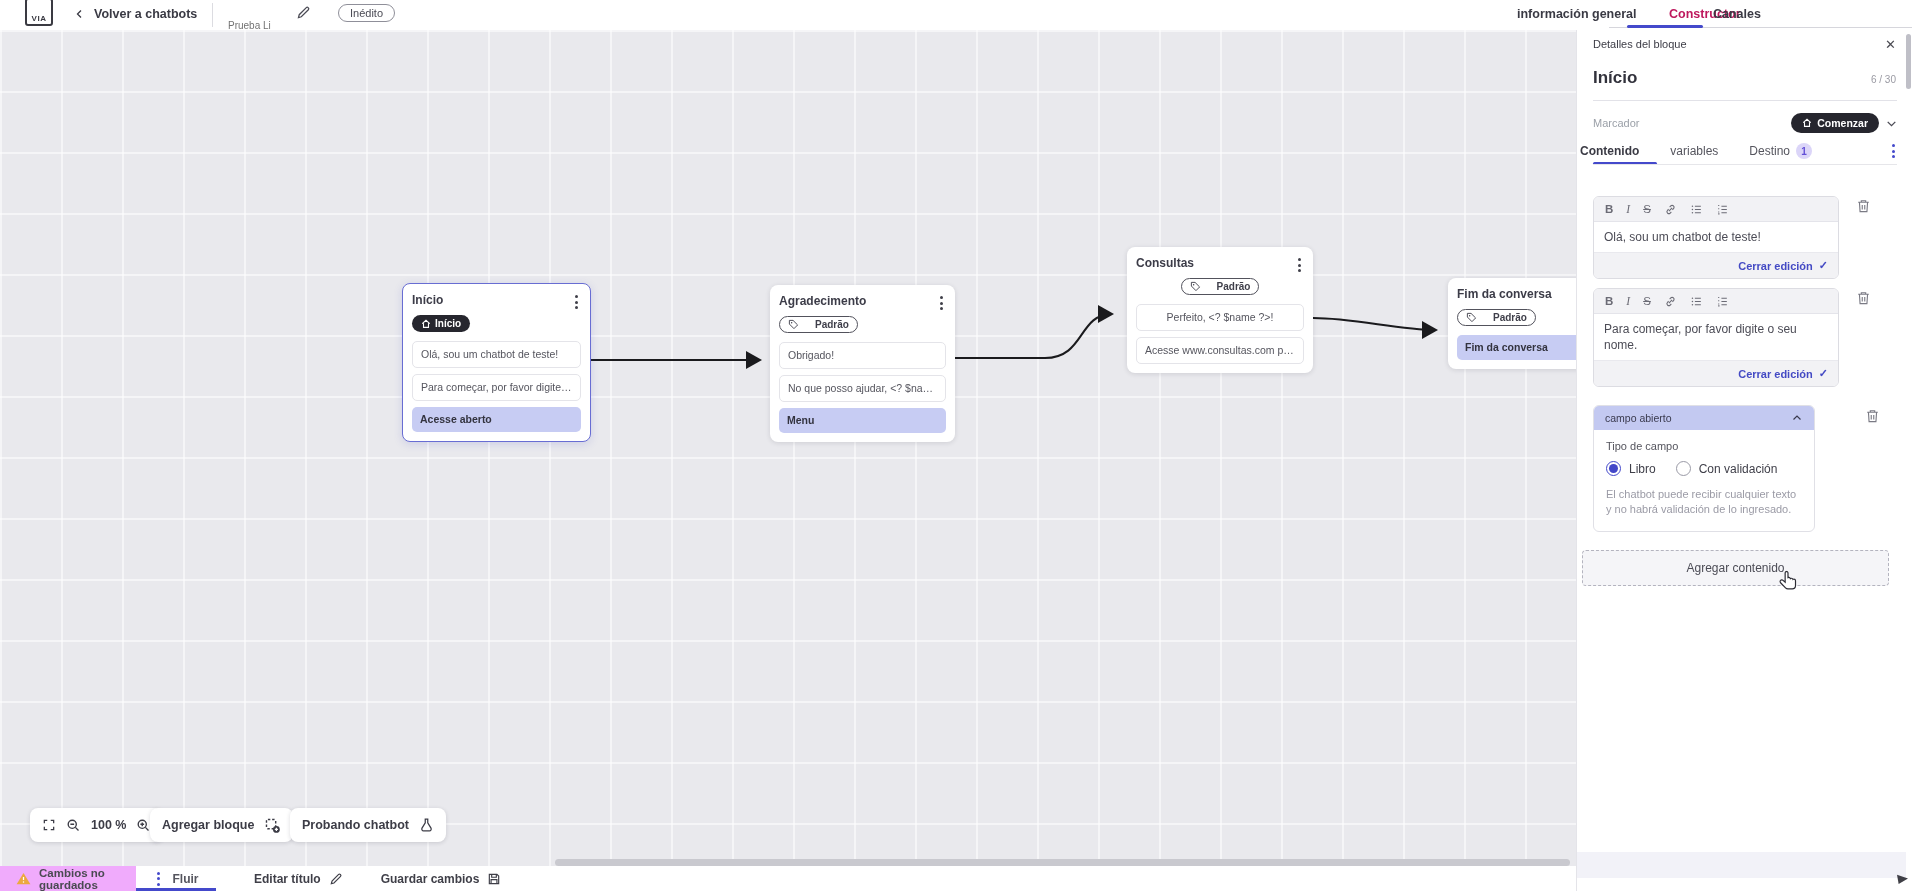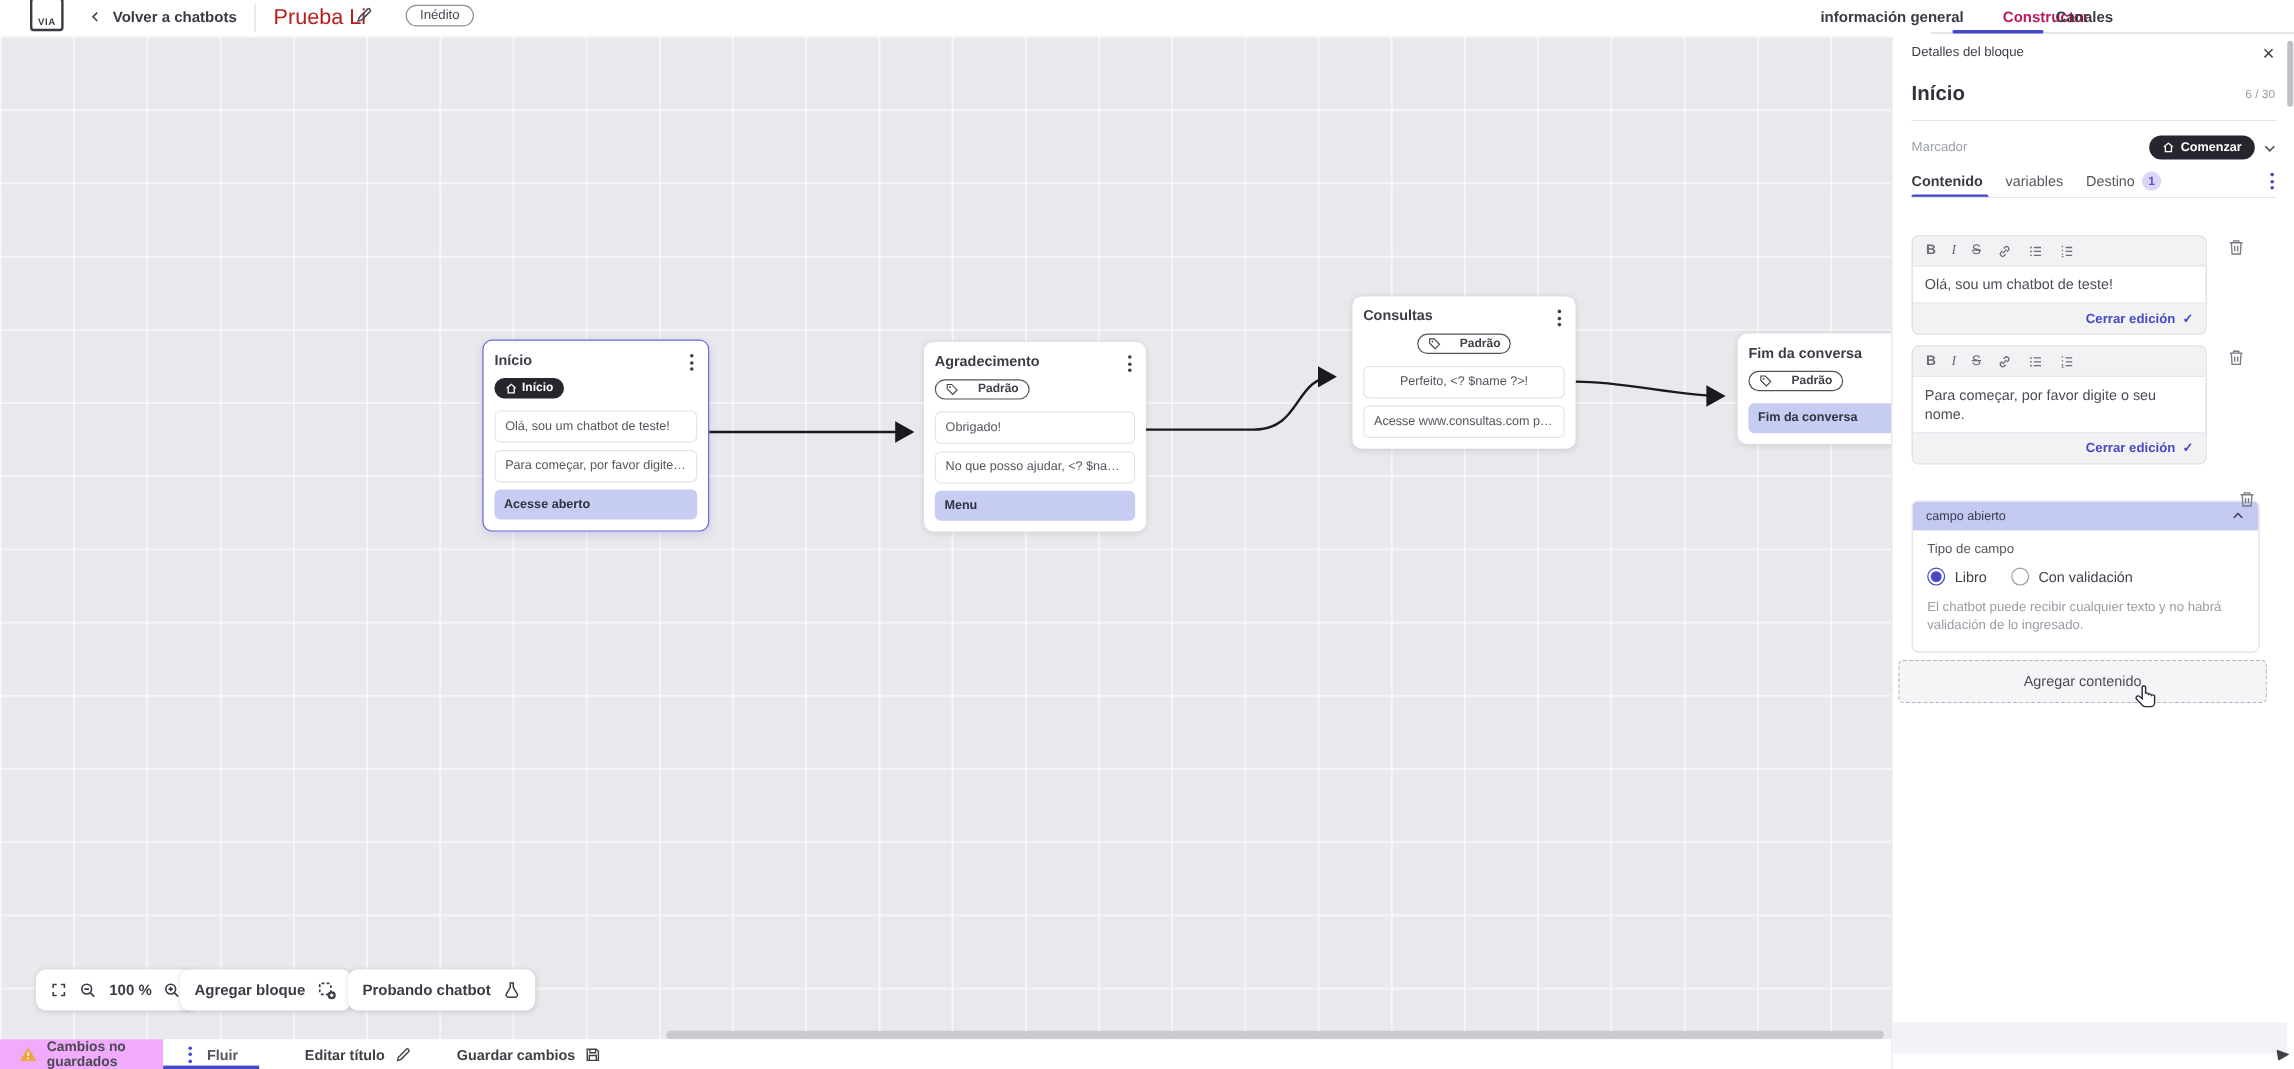--- a/index.html
+++ b/index.html
@@ -6,21 +6,21 @@
     font-family:"Liberation Sans",sans-serif;background:#fff;position:relative;}
   svg{display:block}
   
   .topbar{position:absolute;left:0;top:0;width:1912px;height:30px;background:#fff;z-index:10;}
   .logo{position:absolute;left:25px;top:-2px;width:24px;height:24px;border:2px solid #3a3a42;border-radius:3px;
     display:flex;align-items:flex-end;justify-content:center;}
   .logo span{font-size:8px;font-weight:800;letter-spacing:.5px;color:#3a3a42;line-height:11px;}
   .back-btn{position:absolute;left:74px;top:5px;display:flex;align-items:center;gap:8px;color:#3a3a44;cursor:pointer;}
   .back-btn .lbl{font-size:12.5px;font-weight:700;}
   .top-divider{position:absolute;left:212px;top:3px;width:1px;height:24px;background:#dcdce1;}
-  .bot-title{position:absolute;left:228px;top:4px;font-size:18px;color:#b91c1c;}
+  .bot-title{position:absolute;left:228px;top:20px;font-size:10px;color:#737373;}
   .pencil-top{position:absolute;left:296px;top:5px;color:#4a4a54;}
   .draft-pill{position:absolute;left:338px;top:4px;border:1px solid #8f8f99;border-radius:11px;
     padding:2px 11px;font-size:11px;color:#4a4a54;}
   .top-tab{position:absolute;top:7px;font-size:12.5px;font-weight:700;color:#3a3a44;cursor:pointer;}
   .top-tab.active{color:#be185d;padding-left:34px;}
   .tabs-baseline{position:absolute;left:1609px;top:27px;width:303px;height:1px;background:#d6d6dc;}
   .tabs-underline{position:absolute;left:1627px;top:25px;width:76px;height:3px;background:#4449cb;border-radius:2px;}
   
   .canvas{position:absolute;left:0;top:30px;width:1576px;height:861px;overflow:hidden;background-color:#e9e9ed;
     background-image:linear-gradient(rgba(255,255,255,.55) 2px,transparent 2px),
@@ -75,42 +75,42 @@
   .name-row{position:absolute;left:16px;right:16px;top:38px;display:flex;justify-content:space-between;align-items:flex-end;}
   .name-row .name{font-size:17px;font-weight:600;color:#32323c;}
   .name-row .cnt{font-size:10px;color:#9a9aa3;padding-bottom:3px;}
   .name-underline{position:absolute;left:16px;width:304px;top:70px;height:1px;background:#e2e2e8;}
   .marker-row{position:absolute;left:16px;right:14px;top:80px;height:26px;display:flex;
     justify-content:space-between;align-items:center;gap:20px;}
   .marker-row .lbl{font-size:11px;color:#9ba0a8;}
   .marker-right{display:flex;align-items:center;gap:6px;cursor:pointer;}
   .marker-pill{display:inline-flex;align-items:center;gap:5px;background:#26262e;color:#fff;
     font-size:10.5px;font-weight:700;border-radius:11px;padding:4px 11px;}
-  .ptabs{position:absolute;left:16px;right:14px;top:110px;height:22px;display:flex;align-items:center;gap:19px;}
+  .ptabs{position:absolute;left:3px;right:14px;top:110px;height:22px;display:flex;align-items:center;gap:31px;}
   .ptab{font-size:12px;color:#55555e;cursor:pointer;display:flex;align-items:center;gap:6px;}
   .ptab.active{font-weight:700;color:#3a3a44;}
   .ptab .badge{width:16px;height:16px;border-radius:50%;background:#dbd5f8;color:#6350d6;
     font-size:10px;font-weight:700;display:flex;align-items:center;justify-content:center;}
   .ptabs .kebab{margin-left:auto;}
   .ptab-underline{position:absolute;left:16px;top:132px;width:64px;height:3px;background:#4449cb;border-radius:2px;}
   .ptab-divider{position:absolute;left:16px;top:134px;width:304px;height:1px;background:#e6e6ea;}
   .editor{position:absolute;left:16px;width:246px;border:1px solid #dcdce2;border-radius:6px;
     overflow:hidden;background:#fff;box-sizing:border-box;}
   #editor-0{top:166px;} #editor-1{top:258px;}
   .ed-toolbar{height:24px;background:#f2f2f5;border-bottom:1px solid #e4e4ea;display:flex;
     align-items:center;gap:13px;padding:0 11px;color:#6b6b75;}
   .ed-btn{font-size:11.5px;line-height:11px;cursor:pointer;}
   .ed-btn.b{font-weight:700;} .ed-btn.i{font-style:italic;font-family:"Liberation Serif",serif;}
   .ed-btn.s{text-decoration:line-through;}
   .ed-content{padding:7px 10px;font-size:12px;color:#4c4c56;line-height:16px;min-height:16px;}
   .ed-footer{background:#f2f2f5;border-top:1px solid #e9e9ee;padding:6px 10px;display:flex;
     justify-content:flex-end;align-items:center;gap:6px;font-size:11px;font-weight:700;color:#444ac4;cursor:pointer;}
   .trash{position:absolute;color:#7a7a84;cursor:pointer;}
   #trash-0{left:279px;top:168px;} #trash-1{left:279px;top:260px;} #trash-2{left:288px;top:378px;}
-  .field-card{position:absolute;left:16px;top:387px;width:290px;border:1px solid #e0e0e6;border-radius:6px;
+  .field-card{position:absolute;left:16px;top:375px;width:222px;border:1px solid #e0e0e6;border-radius:6px;
     overflow:hidden;background:#fff;box-sizing:border-box;}
   .field-head{background:#c3c9f1;padding:6px 11px;font-size:10.5px;color:#3a3a4e;display:flex;
     justify-content:space-between;align-items:center;cursor:pointer;}
   .field-body{padding:10px 12px 14px;}
   .field-type{font-size:11px;color:#55555e;}
   .radio-row{display:flex;align-items:center;gap:20px;margin-top:9px;}
   .radio-opt{display:flex;align-items:center;gap:8px;cursor:pointer;}
   .radio{width:15px;height:15px;border-radius:50%;box-sizing:border-box;border:1.5px solid #9a9aa6;
     display:flex;align-items:center;justify-content:center;background:#fff;}
   .radio.sel{border-color:#4449cb;}

